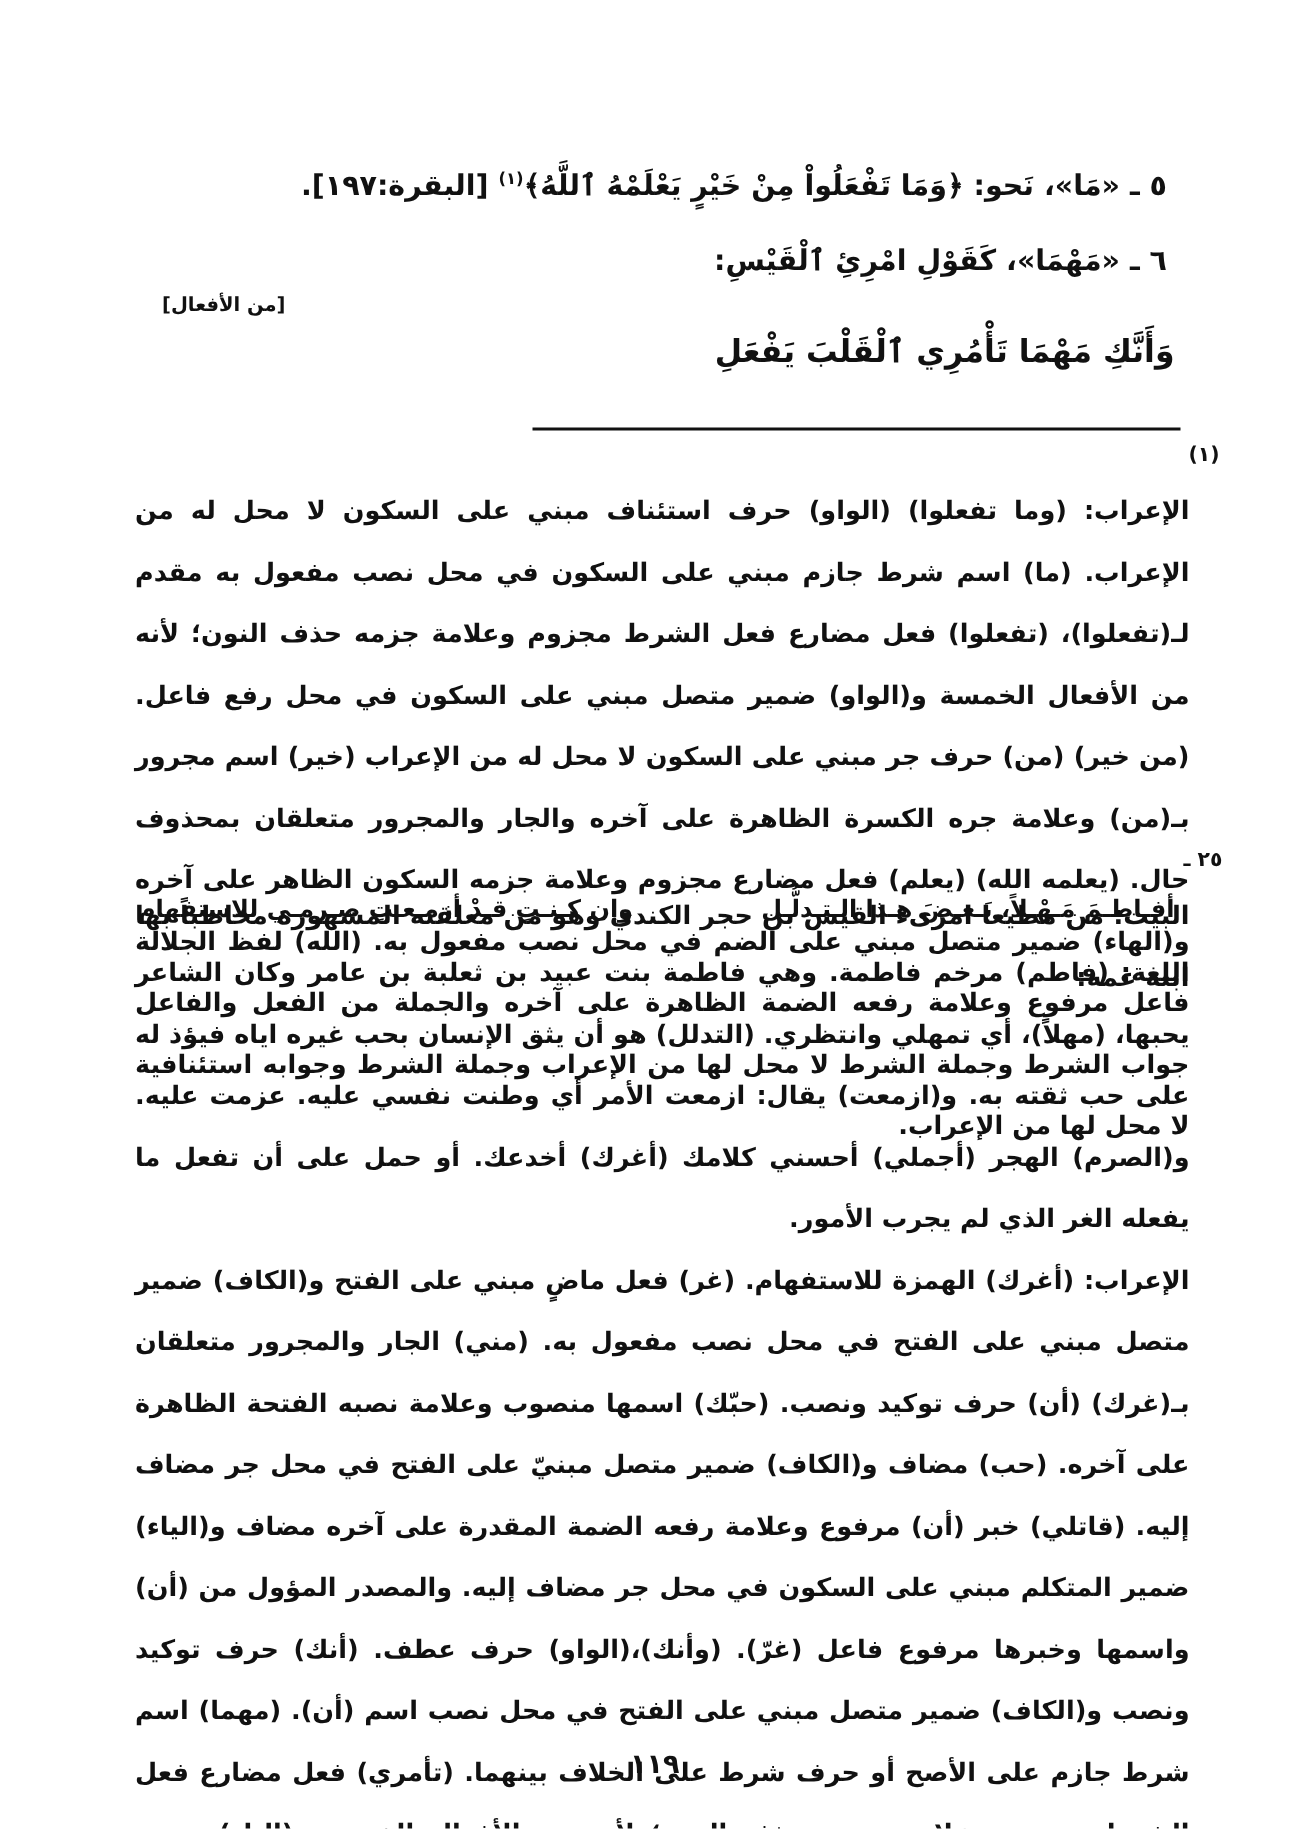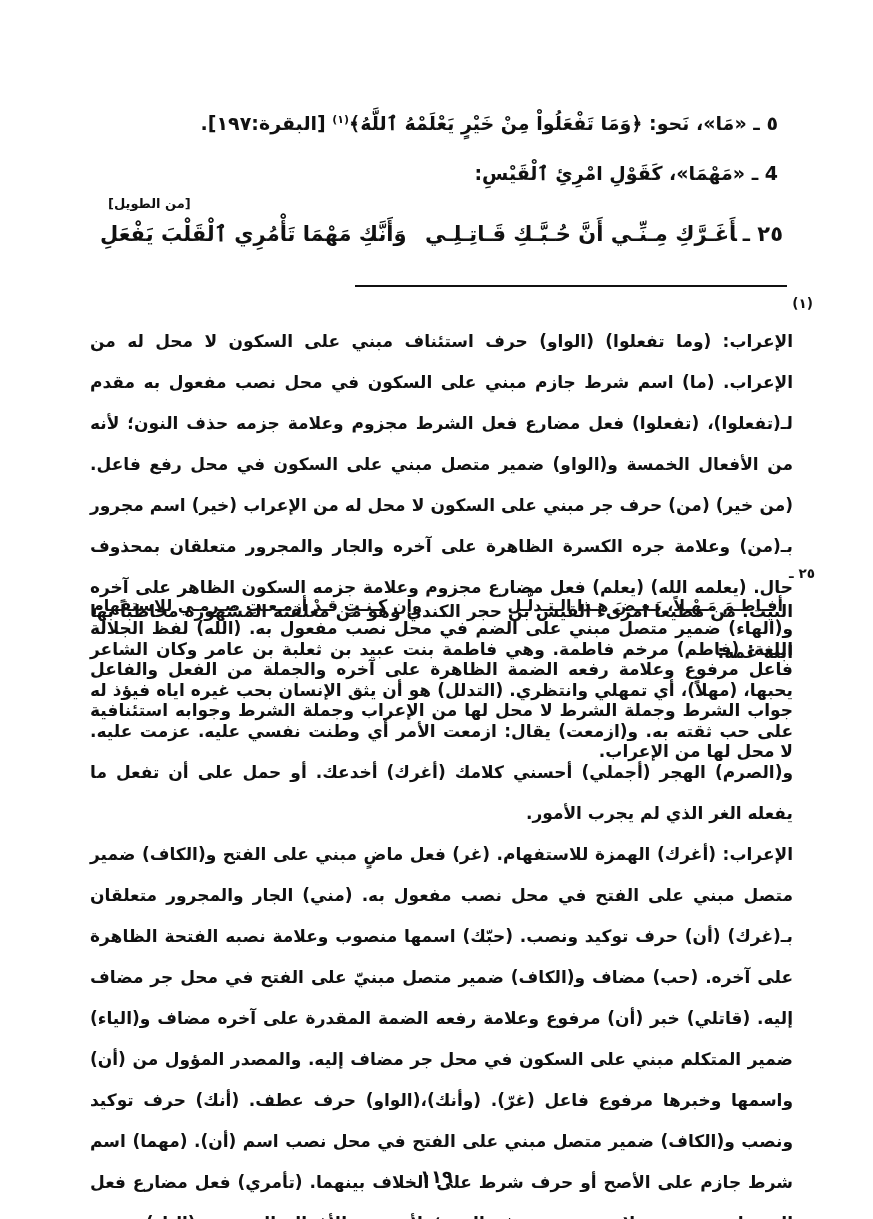--- a/index.html
+++ b/index.html
@@ -29,26 +29,25 @@
 </style>
 </head>
 <body>
 
 <div class="page">
 
   <div class="line main l5">
     <span>٥ ـ «مَا»، نَحو: </span><span>﴿وَمَا تَفْعَلُواْ مِنْ خَيْرٍ يَعْلَمْهُ ٱللَّهُ﴾</span><span class="sup">(١)</span><span> [البقرة:١٩٧].</span>
   </div>
 
-  <div class="line main l6">4 ـ «مَهْمَا»، كَقَوْلِ امْرِئِ ٱلْقَيْسِ:</div>
+  <div class="line main l6">٦ ـ «مَهْمَا»، كَقَوْلِ امْرِئِ ٱلْقَيْسِ:</div>
 
-  <div class="line meter">[من الطويل]</div>
+  <div class="line meter">[من الأفعال]</div>
 
   <div class="line verse">
-    <span><span class="num">٢٥ ـ</span><span>أَغَـرَّكِ مِـنِّـي أَنَّ حُـبَّـكِ قَـاتِـلِـي</span></span>
     <span>وَأَنَّكِ مَهْمَا تَأْمُرِي ٱلْقَلْبَ يَفْعَلِ</span>
   </div>
 
   <div class="rule"></div>
 
   <div class="fnmark">(١)</div>
   <div class="fn fn1">
     <p>الإعراب: (وما تفعلوا) (الواو) حرف استئناف مبني على السكون لا محل له من الإعراب. (ما) اسم شرط جازم مبني على السكون في محل نصب مفعول به مقدم لـ(تفعلوا)، (تفعلوا) فعل مضارع فعل الشرط مجزوم وعلامة جزمه حذف النون؛ لأنه من الأفعال الخمسة و(الواو) ضمير متصل مبني على السكون في محل رفع فاعل. (من خير) (من) حرف جر مبني على السكون لا محل له من الإعراب (خير) اسم مجرور بـ(من) وعلامة جره الكسرة الظاهرة على آخره والجار والمجرور متعلقان بمحذوف حال. (يعلمه الله) (يعلم) فعل مضارع مجزوم وعلامة جزمه السكون الظاهر على آخره و(الهاء) ضمير متصل مبني على الضم في محل نصب مفعول به. (الله) لفظ الجلالة فاعل مرفوع وعلامة رفعه الضمة الظاهرة على آخره والجملة من الفعل والفاعل جواب الشرط وجملة الشرط لا محل لها من الإعراب وجملة الشرط وجوابه استئنافية لا محل لها من الإعراب.</p>
   </div>
 

